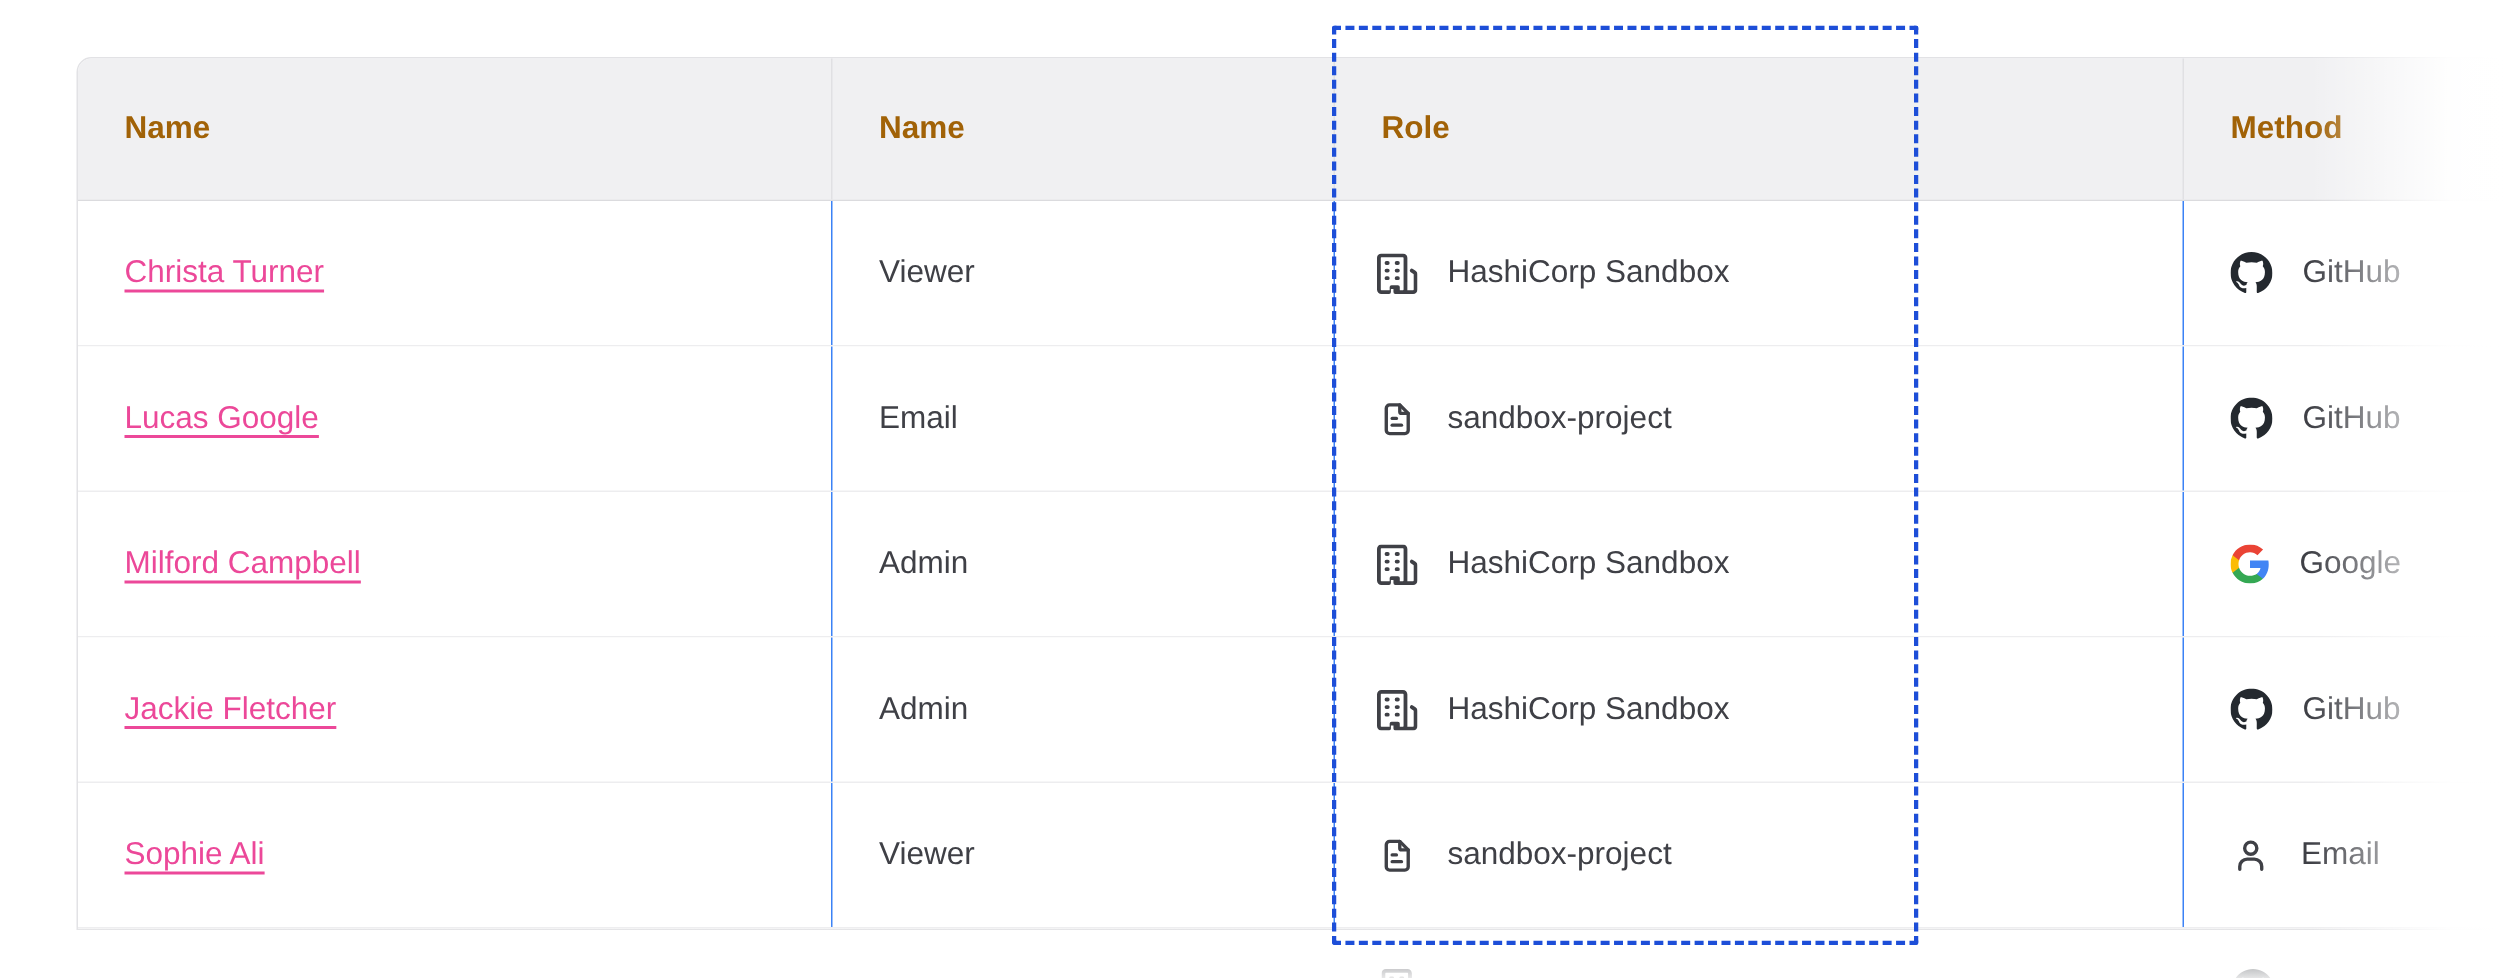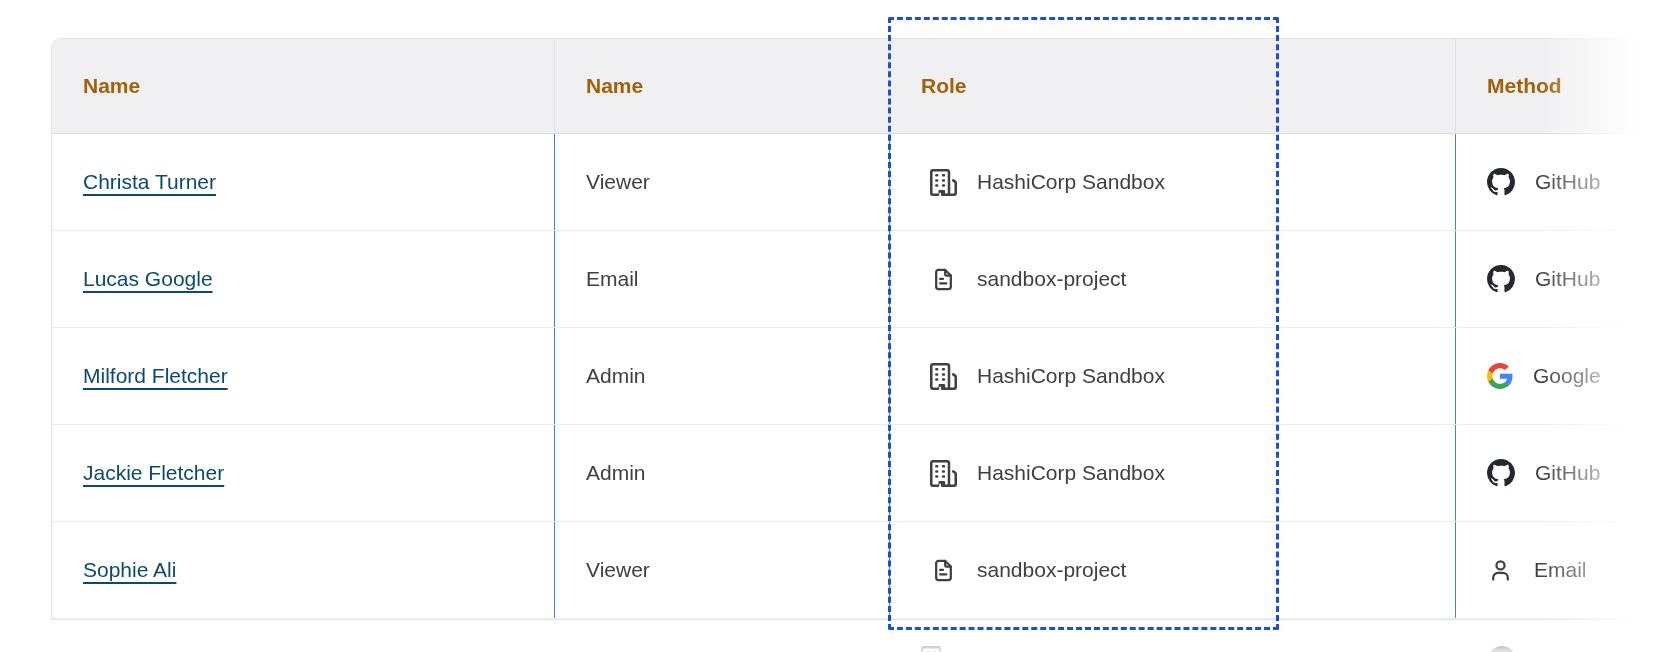--- a/index.html
+++ b/index.html
@@ -27,23 +27,23 @@
   }
   .th:first-child{ border-left:none; }
   .tbody .tr{ height:96px; border-bottom:1px solid #ededef; background:#fff; }
   .td{
     display:flex; align-items:center; gap:20px; padding-left:31px;
     font-size:21px; color:#3f4046;
     border-left:1px solid #3b82f6; box-sizing:border-box;
     white-space:nowrap; overflow:hidden;
   }
   .td:first-child{ border-left:none; }
-  .td-scope{ padding-left:40px; }
+  .td-scope{ padding-left:28px; }
   .name-link{
-    color:#0c4a6e; font-weight:500; text-decoration:underline;
+    color:#ec4899; font-weight:500; text-decoration:underline;
     text-decoration-thickness:2px; text-underline-offset:5px; cursor:pointer;
   }
   .icon-slot{ display:flex; align-items:center; flex:0 0 auto; }
   .icon-slot svg{ display:block; }
   
   .partial-row{ position:absolute; left:51px; top:613px; width:1704px; height:96px; }
   .partial-icon-scope{ position:absolute; left:870px; top:33px; }
   .partial-icon-method{ position:absolute; left:1437px; top:33px; }
   
   .fade-right{
@@ -121,21 +121,21 @@
       <span class="icon-slot">
               <svg width="28" height="28" viewBox="0 0 16 16" fill="#24292f" xmlns="http://www.w3.org/2000/svg">
     <path d="M8 0c4.42 0 8 3.58 8 8a8.013 8.013 0 0 1-5.45 7.59c-.4.08-.55-.17-.55-.38 0-.27.01-1.13.01-2.2 0-.75-.25-1.23-.54-1.48 1.78-.2 3.65-.88 3.65-3.95 0-.88-.31-1.59-.82-2.15.08-.2.36-1.02-.08-2.12 0 0-.67-.22-2.2.82-.64-.18-1.32-.27-2-.27-.68 0-1.36.09-2 .27-1.53-1.03-2.2-.82-2.2-.82-.44 1.1-.16 1.92-.08 2.12-.51.56-.82 1.28-.82 2.15 0 3.06 1.86 3.75 3.64 3.95-.23.2-.44.55-.51 1.07-.46.21-1.61.55-2.33-.66-.15-.24-.6-.83-1.23-.82-.67.01-.27.38.01.53.34.19.73.9.82 1.13.16.45.68 1.31 2.69.94 0 .67.01 1.3.01 1.49 0 .21-.15.45-.55.38A7.995 7.995 0 0 1 0 8c0-4.42 3.58-8 8-8Z"></path>
   </svg>
             </span>
       <span>GitHub</span>
     </div>
   </div>
         <div class="tr">
     <div class="td td-name">
-      <span class="name-link">Milford Fletcher</span>
+      <span class="name-link">Milford Campbell</span>
     </div>
     <div class="td td-role">
       <span>Admin</span>
     </div>
     <div class="td td-scope">
       <span class="icon-slot">
               <svg width="27" height="27" viewBox="0 0 16 16" fill="#3f4046" xmlns="http://www.w3.org/2000/svg">
     <path d="M1.75 16A1.75 1.75 0 0 1 0 14.25V1.75C0 .784.784 0 1.75 0h8.5C11.216 0 12 .784 12 1.75v12.5c0 .085-.006.168-.018.25h2.268a.25.25 0 0 0 .25-.25V8.285a.25.25 0 0 0-.111-.208l-1.055-.703a.749.749 0 1 1 .832-1.248l1.055.703c.487.325.779.871.779 1.456v5.965A1.75 1.75 0 0 1 14.25 16h-3.5a.766.766 0 0 1-.197-.026c-.099.017-.2.026-.303.026h-3a.75.75 0 0 1-.75-.75V14h-1v1.25a.75.75 0 0 1-.75.75Zm-.25-1.75c0 .138.112.25.25.25H5v-1.25a.75.75 0 0 1 .75-.75h2.5a.75.75 0 0 1 .75.75v1.25h1.25a.25.25 0 0 0 .25-.25V1.75a.25.25 0 0 0-.25-.25h-8.5a.25.25 0 0 0-.25.25ZM3.75 6h.5a.75.75 0 0 1 0 1.5h-.5a.75.75 0 0 1 0-1.5ZM3 3.75A.75.75 0 0 1 3.75 3h.5a.75.75 0 0 1 0 1.5h-.5A.75.75 0 0 1 3 3.75Zm4 3A.75.75 0 0 1 7.75 6h.5a.75.75 0 0 1 0 1.5h-.5A.75.75 0 0 1 7 6.75ZM7.75 3h.5a.75.75 0 0 1 0 1.5h-.5a.75.75 0 0 1 0-1.5ZM3 9.75A.75.75 0 0 1 3.75 9h.5a.75.75 0 0 1 0 1.5h-.5A.75.75 0 0 1 3 9.75ZM7.75 9h.5a.75.75 0 0 1 0 1.5h-.5a.75.75 0 0 1 0-1.5Z"></path>
   </svg>
             </span>

